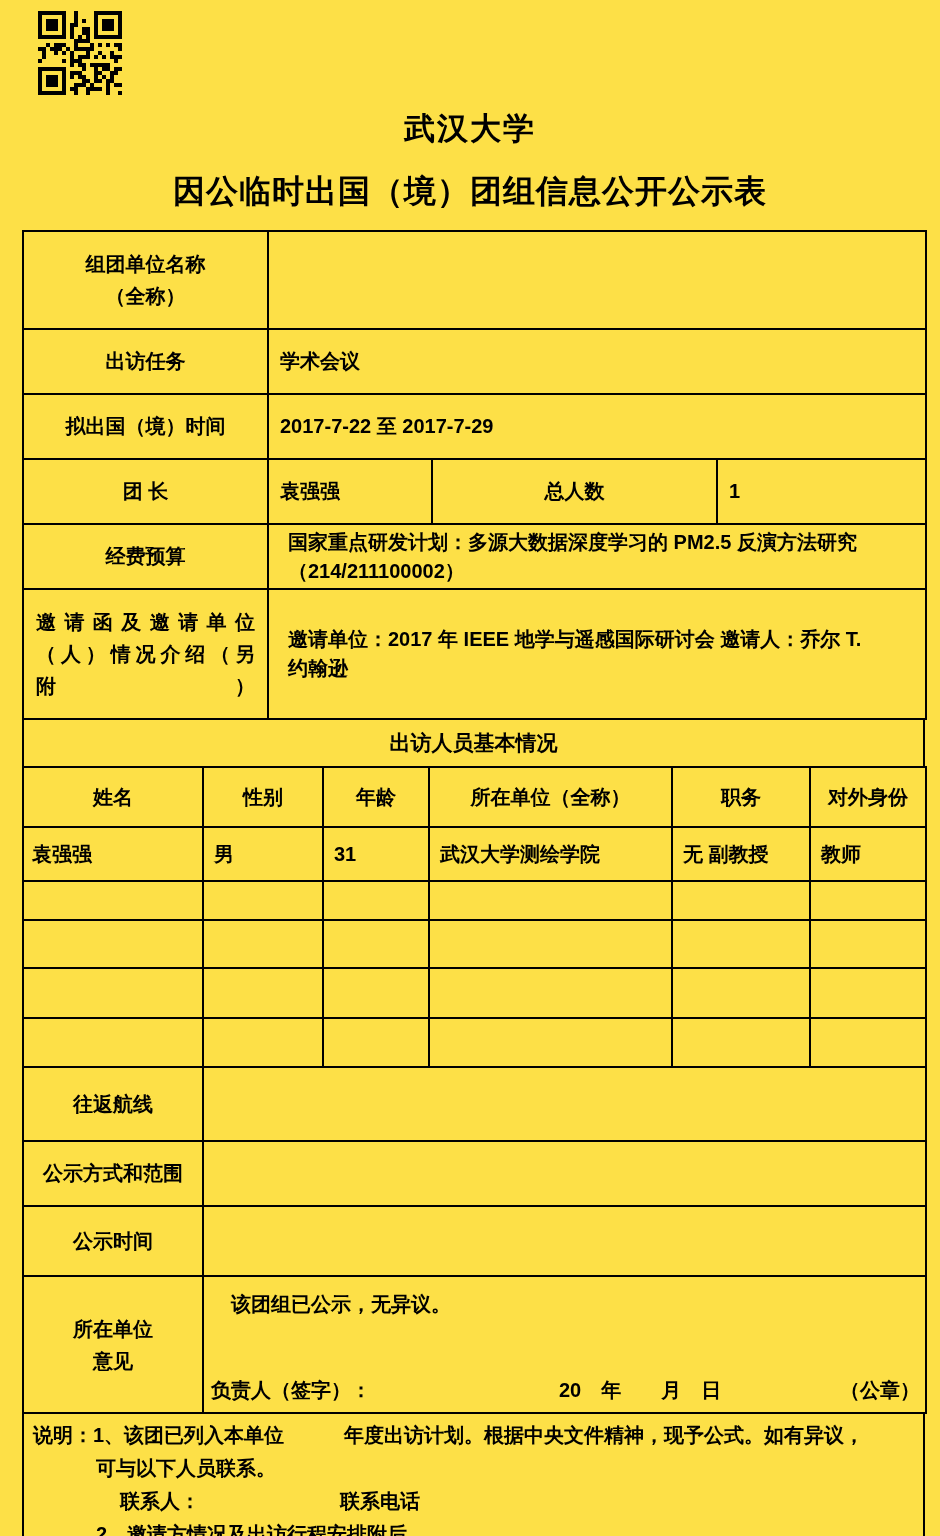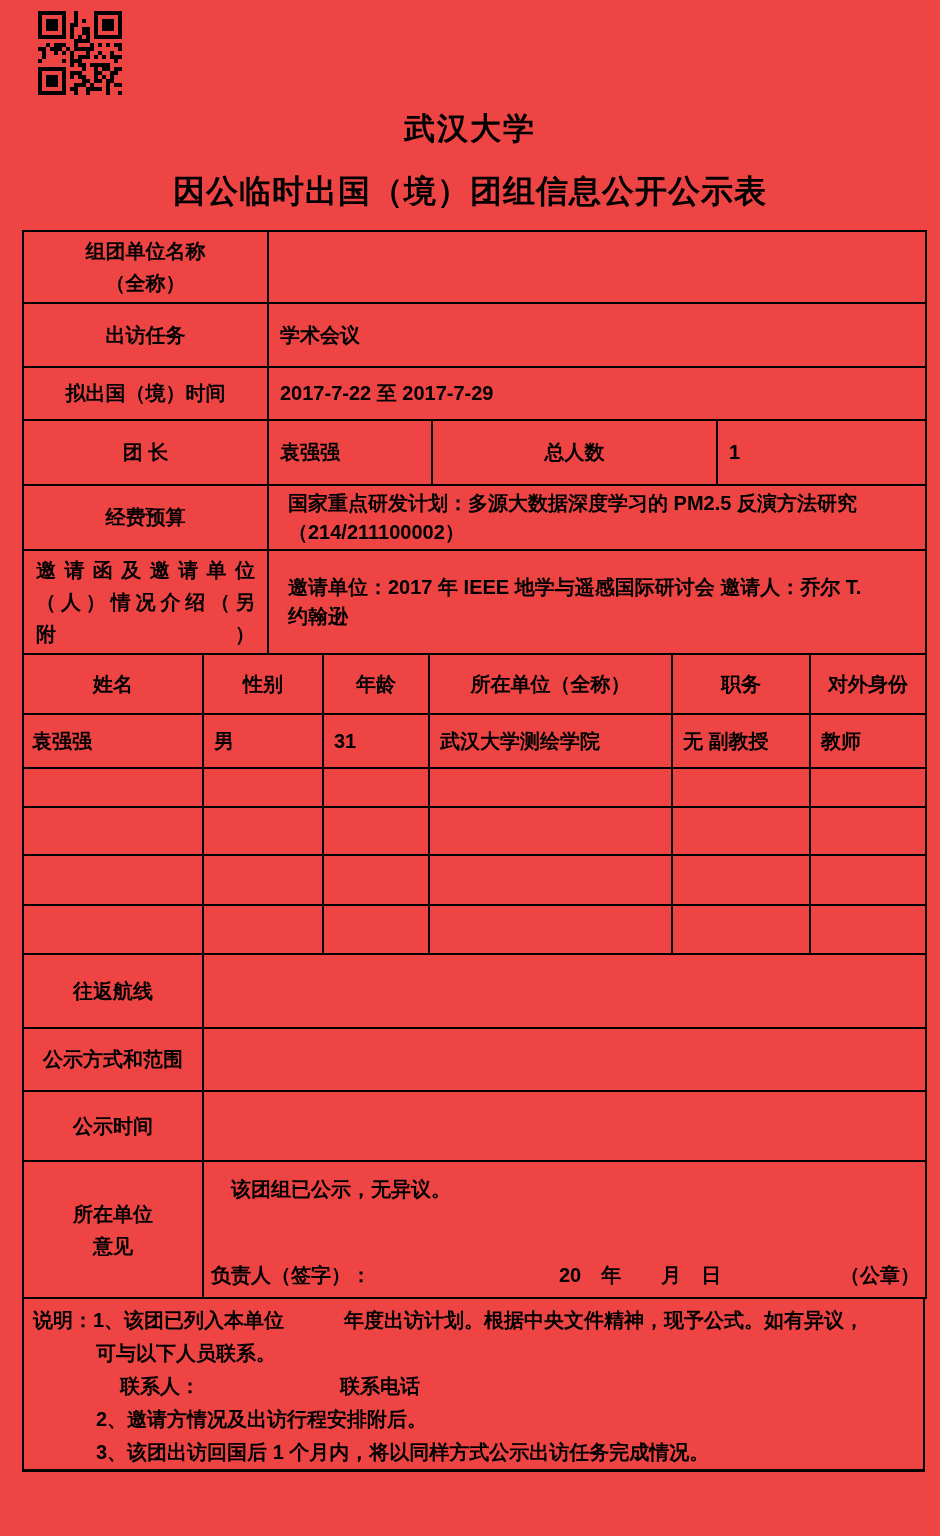--- a/index.html
+++ b/index.html
@@ -1,21 +1,21 @@
 <!DOCTYPE html>
 <html><head>
 <meta charset="utf-8">
 <style>
   * { box-sizing: border-box; }
   html, body { margin: 0; padding: 0; background: #ffffff; }
   .page {
     position: relative;
     width: 940px;
     height: 1536px;
-    background: #ef4444;
+    background: #fde047;
     color: #000;
     font-family: "Liberation Sans", "DejaVu Sans", sans-serif;
     overflow: hidden;
   }
   .qr {
     position: absolute;
     left: 38px;
     top: 10px;
     width: 84px;
     height: 85px;
@@ -55,21 +55,21 @@
   table.sect + table.sect { margin-top: -2px; }
   td {
     border: 2px solid #000;
     padding: 0;
     font-size: 20px;
     font-weight: bold;
     vertical-align: middle;
     overflow: hidden;
     line-height: 1.55;
   }
-  .lbl { text-align: center; padding: 3px 6px; border-radius: 9px; }
+  .lbl { text-align: center; padding: 16px 6px; border-radius: 9px; }
   .val { text-align: left; padding-left: 11px; }
   .just div {
     text-align: justify;
     text-align-last: justify;
     padding: 0 6px;
   }
   .two-line { line-height: 1.6; }
   .budget-val { padding-left: 19px; line-height: 1.45; }
   .section-title-cell { text-align: center; font-size: 21px; }
   .mh td { text-align: center; }
@@ -356,20 +356,27 @@
           <div>（人）情况介绍（另附）</div>
         </td>
         <td class="budget-val" colspan="3">
           <div>邀请单位：2017 年 IEEE 地学与遥感国际研讨会 邀请人：乔尔 T.</div>
           <div>约翰逊</div>
         </td>
       </tr>
     </tbody>
       </table>
 
+    <table class="sect">
+      <tbody>
+          <tr style="height:48px">
+        <td class="section-title-cell">出访人员基本情况</td>
+      </tr>
+    </tbody>
+      </table>
 
     <table class="sect">
       <colgroup>
           <col style="width:180px">
           <col style="width:120px">
           <col style="width:106px">
           <col style="width:243px">
           <col style="width:138px">
           <col style="width:116px">
         </colgroup>

